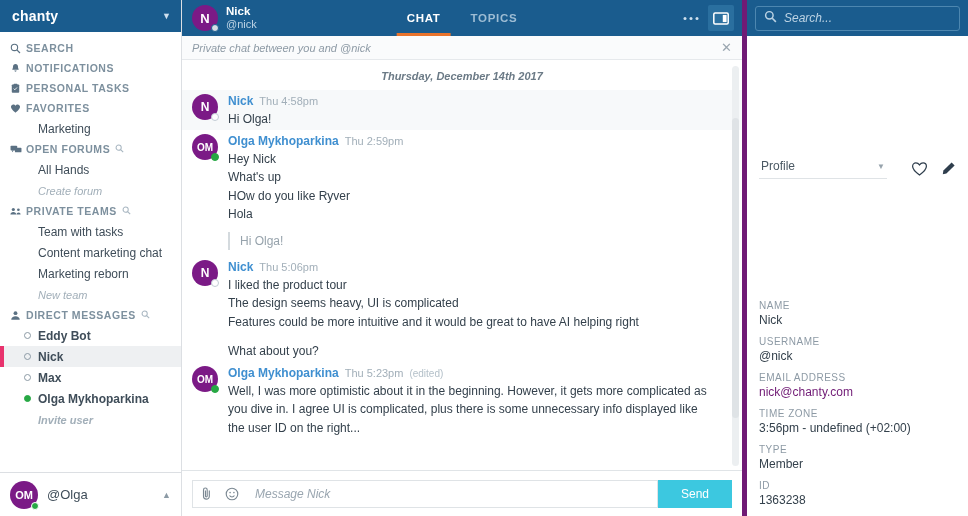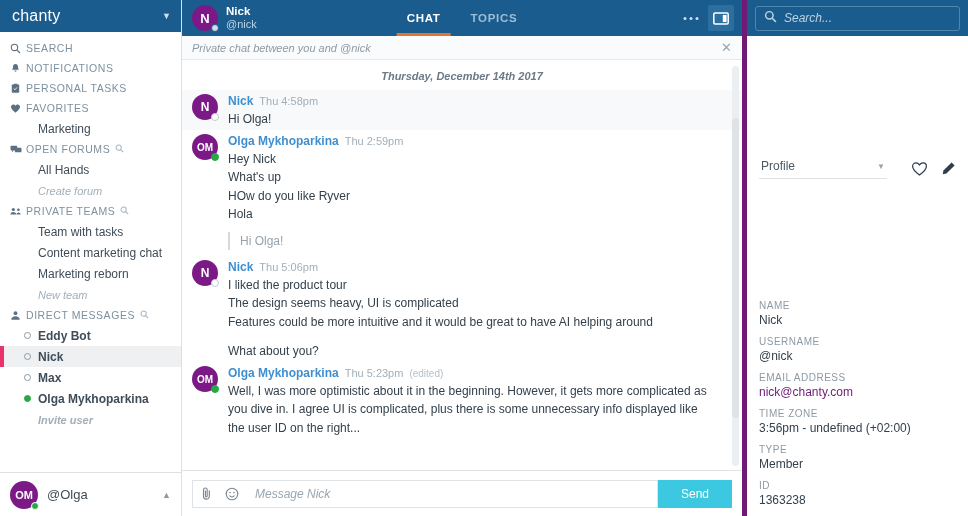--- a/index.html
+++ b/index.html
@@ -18,37 +18,37 @@
     border-right: 1px solid #dcdfe3;
     display: flex; flex-direction: column;
     position: relative;
   }
   .sb-head {
     height: 32px; background: #1a5c8e;
     display: flex; align-items: center;
     padding: 0 10px 0 12px;
     color: #ffffff;
   }
-  .sb-head-name { font-size: 16px; flex: 1; letter-spacing: .2px; }
+  .sb-head-name { font-size: 14px; flex: 1; letter-spacing: .2px; font-weight: bold; }
   .sb-head-caret { font-size: 9px; color: #cfe0ee; }
 
   .sb-scroll { flex: 1; overflow: hidden; padding-top: 6px; }
 
   .sb-row {
     display: flex; align-items: center;
     height: 20px; padding: 0 10px;
     cursor: pointer;
   }
   .sb-row .ico {
     width: 16px; display: flex; align-items: center; justify-content: flex-start;
     color: #5b7183; flex-shrink: 0;
   }
   .sb-cap {
     font-size: 10.5px; color: #7d909e; letter-spacing: .55px;
-    font-weight: 400; text-transform: uppercase;
+    font-weight: 700; text-transform: uppercase;
     white-space: nowrap;
   }
   .sb-srch { margin-left: 5px; color: #a8b6c1; font-size: 9px; }
 
   .sb-child {
     display: flex; align-items: center;
     height: 21px; padding-left: 38px; padding-right: 8px;
     font-size: 12px; color: #3f4d59;
     cursor: pointer; position: relative;
   }
@@ -460,21 +460,21 @@
           <span>N</span>
           <span class="st"></span>
         </div>
         <div class="m-body">
           <div class="m-hdr">
             <span class="m-name">Nick</span>
             <span class="m-time">Thu 5:06pm</span>
           </div>
           <div class="m-line">I liked the product tour</div>
           <div class="m-line">The design seems heavy, UI is complicated</div>
-          <div class="m-line">Features could be more intuitive and it would be great to have AI helping around</div>
+          <div class="m-line">Features could be more intuitive and it would be great to have AI helping right</div>
           <div class="m-line gap">What about you?</div>
         </div>
       </div>
 
       <div class="msg">
         <div class="m-av sm">
           <span>OM</span>
           <span class="st online"></span>
         </div>
         <div class="m-body">

